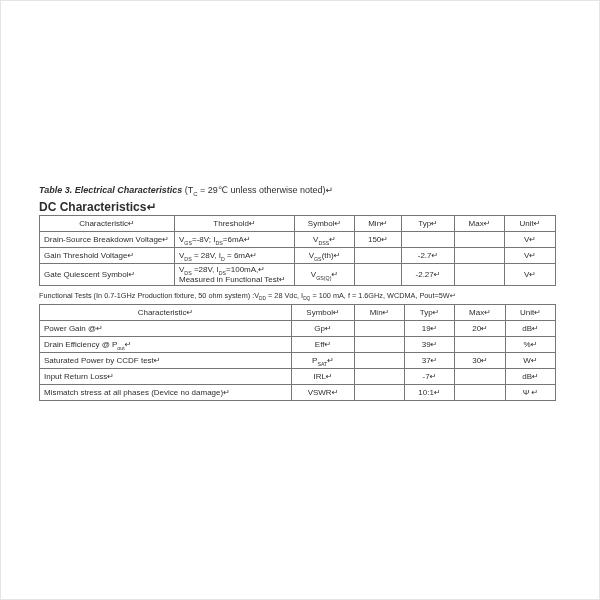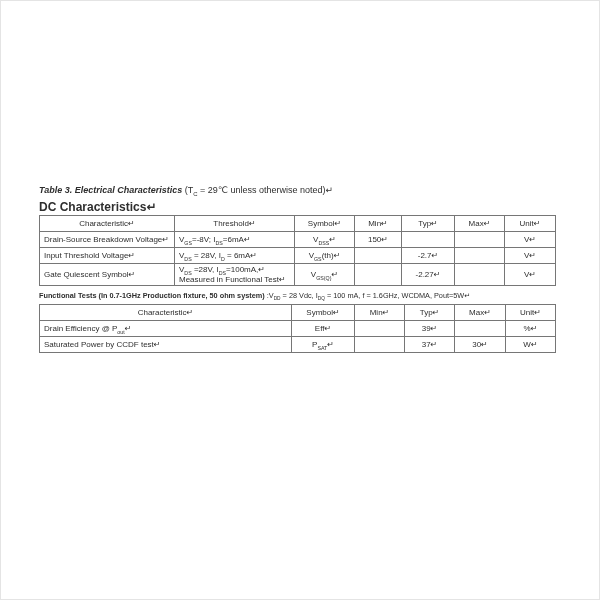--- a/index.html
+++ b/index.html
@@ -19,21 +19,21 @@
   table { border-collapse:collapse; table-layout:fixed; width:516px; }
   td {
     border:1px solid #767676; font-size:8px; line-height:1.2; height:13px;
     padding:1px 2px; text-align:center; vertical-align:middle; overflow:hidden;
   }
   td.left { text-align:left; padding-left:4px; }
   td.pre { white-space:pre-line; }
   sub { font-size:0.66em; line-height:0; }
 
   .fn-heading { font-size:7.3px; line-height:10px; margin:5px 0 3px 0; white-space:nowrap; }
-  .fn-heading .b { font-weight:bold; }
+  .fn-heading .b { font-weight:normal; }
 </style>
 </head>
 <body>
 
 <div class="canvas">
   <div class="doc">
 
     <p class="title"><span class="b">Table 3. Electrical Characteristics</span><span><span> (T</span><sub>C</sub><span> = 29℃  unless otherwise noted)↵</span></span></p>
 
     <p class="sec-heading">DC Characteristics↵</p>
@@ -61,21 +61,21 @@
       <tr>
         <td class="left">Drain-Source Breakdown Voltage↵</td>
         <td class="left"><span>V</span><sub>GS</sub><span>=-8V; I</span><sub>DS</sub><span>=6mA↵</span></td>
         <td><span>V</span><sub>DSS</sub><span>↵</span></td>
         <td>150↵</td>
         <td></td>
         <td></td>
         <td>V↵</td>
       </tr>
       <tr>
-        <td class="left">Input Threshold Voltage↵</td>
+        <td class="left">Gain Threshold Voltage↵</td>
         <td class="left"><span>V</span><sub>DS</sub><span> = 28V, I</span><sub>D</sub><span> = 6mA↵</span></td>
         <td><span>V</span><sub>GS</sub><span>(th)↵</span></td>
         <td></td>
         <td>-2.7↵</td>
         <td></td>
         <td>V↵</td>
       </tr>
       <tr>
         <td class="left">Gate Quiescent Symbol↵</td>
         <td class="left pre"><span>V</span><sub>DS</sub><span> =28V, I</span><sub>DS</sub><span>=100mA,↵</span><span>
@@ -103,32 +103,56 @@
       <tbody>
           <tr>
         <td>Characteristic↵</td>
         <td>Symbol↵</td>
         <td>Min↵</td>
         <td>Typ↵</td>
         <td>Max↵</td>
         <td>Unit↵</td>
       </tr>
       <tr>
+        <td class="left">Power Gain @↵</td>
+        <td>Gp↵</td>
+        <td></td>
+        <td>19↵</td>
+        <td>20↵</td>
+        <td>dB↵</td>
+      </tr>
+      <tr>
         <td class="left"><span>Drain Efficiency @ P</span><sub>out</sub><span>↵</span></td>
         <td>Eff↵</td>
         <td></td>
         <td>39↵</td>
         <td></td>
         <td>%↵</td>
       </tr>
       <tr>
         <td class="left">Saturated Power by CCDF test↵</td>
         <td><span>P</span><sub>SAT</sub><span>↵</span></td>
         <td></td>
         <td>37↵</td>
         <td>30↵</td>
         <td>W↵</td>
       </tr>
+      <tr>
+        <td class="left">Input Return Loss↵</td>
+        <td>IRL↵</td>
+        <td></td>
+        <td>-7↵</td>
+        <td></td>
+        <td>dB↵</td>
+      </tr>
+      <tr>
+        <td class="left">Mismatch stress at all phases (Device no damage)↵</td>
+        <td>VSWR↵</td>
+        <td></td>
+        <td>10:1↵</td>
+        <td></td>
+        <td>Ψ ↵</td>
+      </tr>
     </tbody>
       </table>
 
   </div>
 </div>
 
 </body></html>

